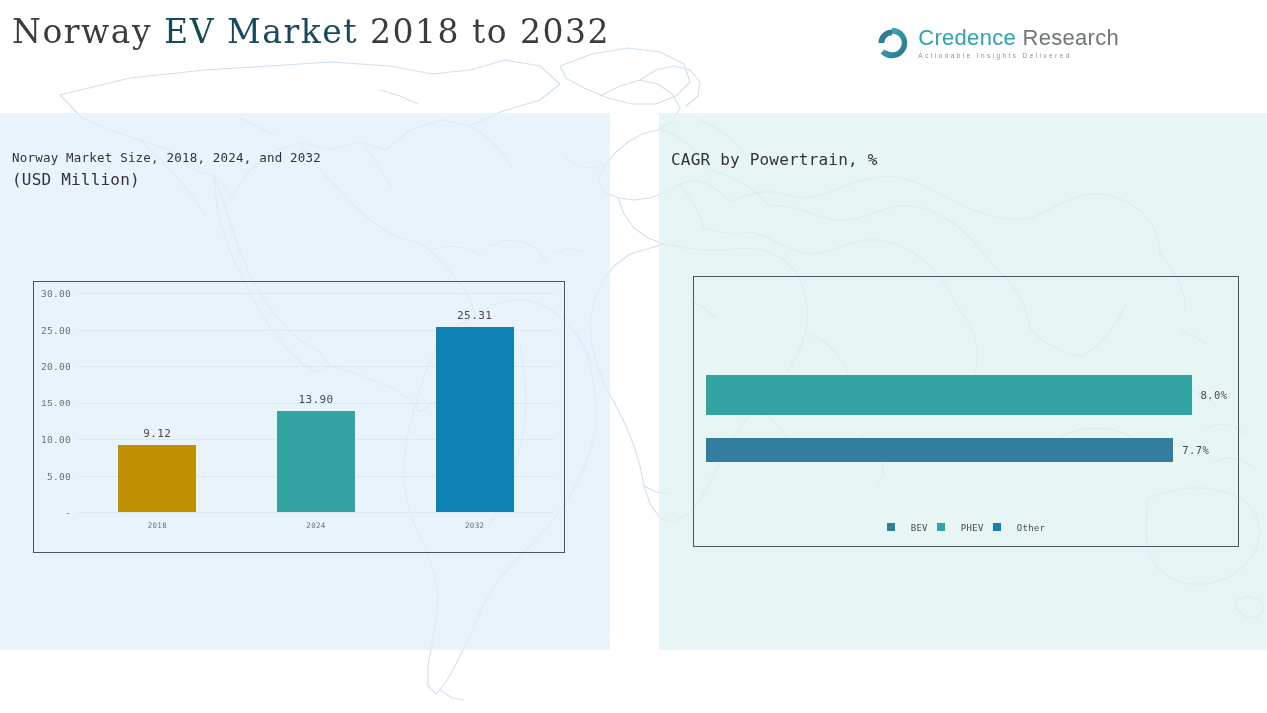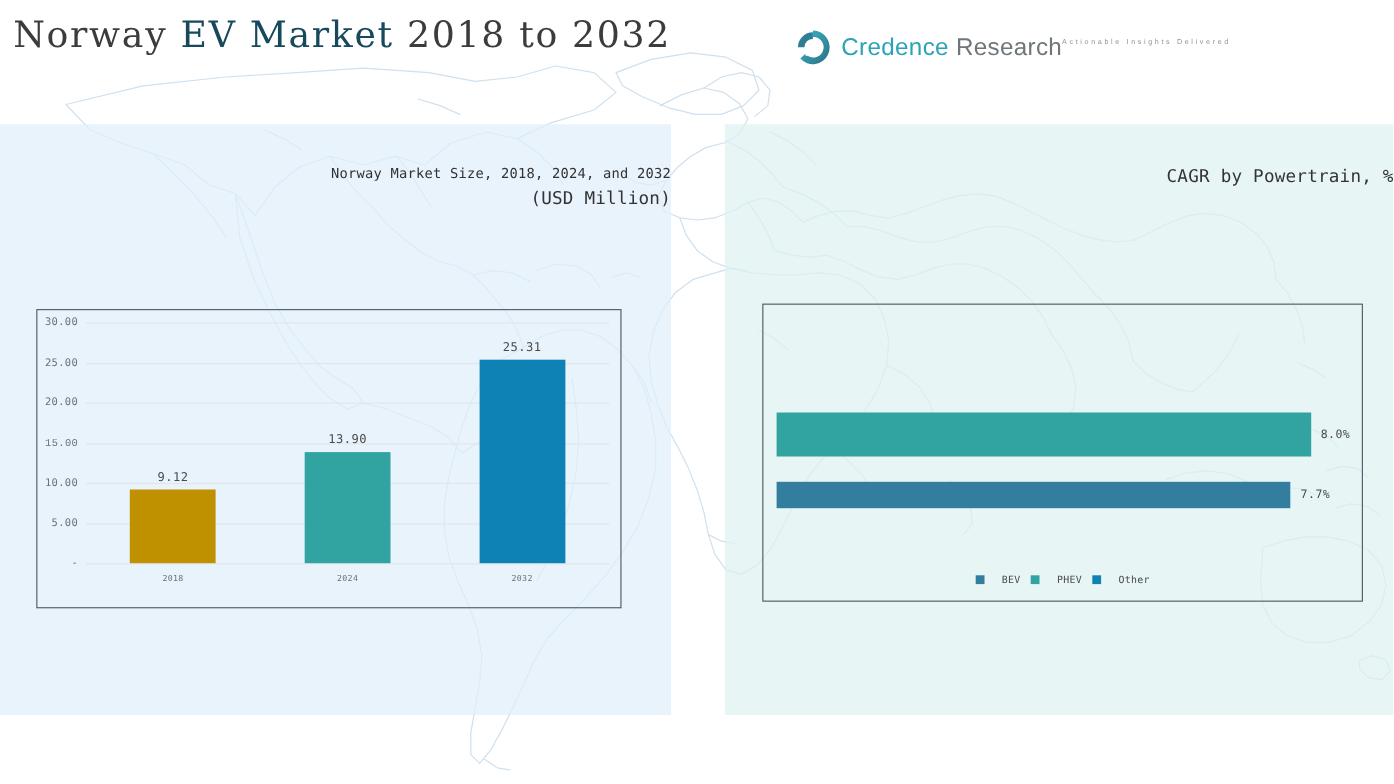--- a/index.html
+++ b/index.html
@@ -62,21 +62,21 @@
 
   
   #logo {
     position: absolute;
     right: 24px; top: 26px;
     display: flex;
     align-items: center;
     gap: 9px;
   }
   #logo-mark { width: 34px; height: 34px; flex: none; }
-  #logo-text { display: flex; line-height: 1; }
+  #logo-text { display: flex; flex-direction: column; line-height: 1; }
   #logo-name {
     font-family: "Liberation Sans", sans-serif;
     font-size: 22px;
     color: #6f7579;
     letter-spacing: 0.3px;
     white-space: nowrap;
   }
   #logo-name .c-accent { color: #2aa3b8; }
   #logo-tagline {
     font-family: "Liberation Sans", sans-serif;
@@ -84,21 +84,21 @@
     color: #8d9396;
     letter-spacing: 2.4px;
     margin-top: 4px;
     white-space: nowrap;
   }
 
   
   .chart-block { position: absolute; z-index: 2; }
 
   .chart-title {
-    text-align: right;
+    text-align: left;
     color: #333333;
     font-family: "DejaVu Sans Mono", monospace;
     padding-left: 12px;
   }
   #left-title-line1 { font-size: 12.5px; letter-spacing: 0.2px; }
   #left-title-line2 { font-size: 16px; margin-top: 5px; letter-spacing: 0.2px; }
   #right-title-line1 { font-size: 16px; letter-spacing: 0.2px; }
 
   
   #left-chart {

